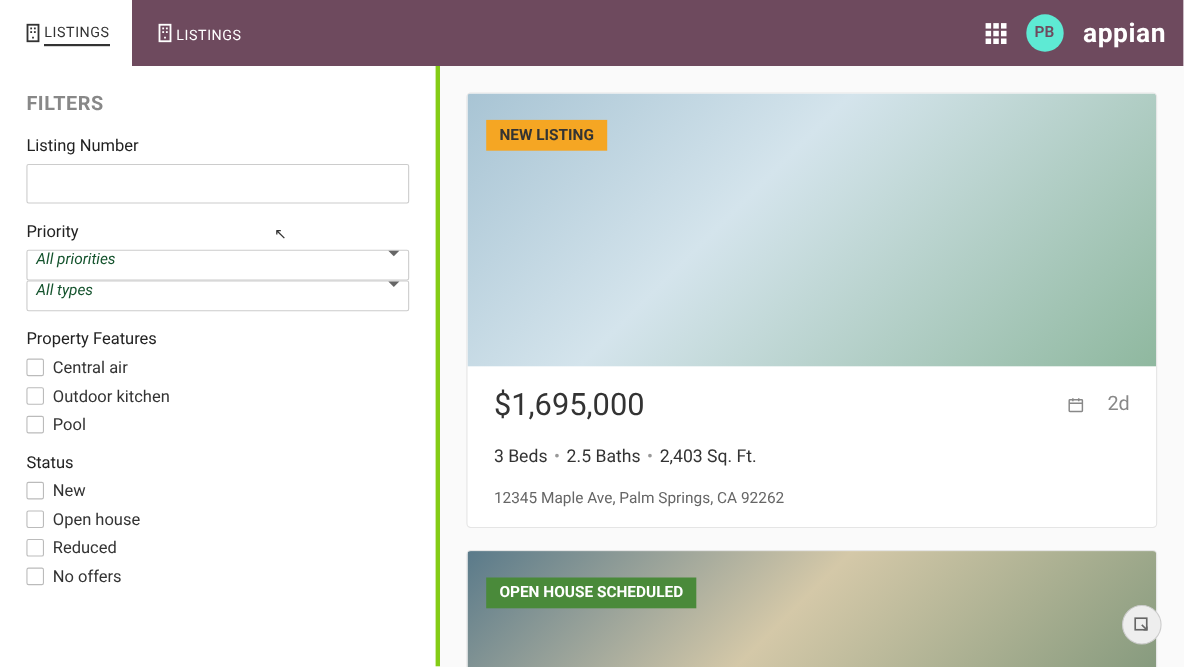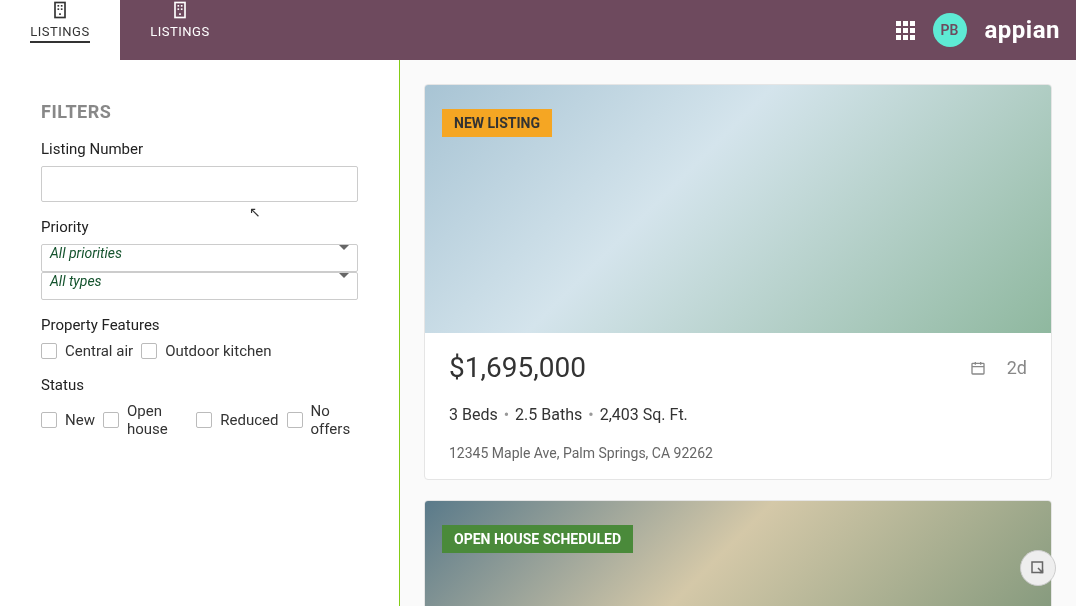--- a/index.html
+++ b/index.html
@@ -1,35 +1,35 @@
 <!DOCTYPE html>
 <html><head>
 <meta charset="utf-8">
 <style>
 *{box-sizing:border-box;margin:0;padding:0}
 body{font-family:-apple-system,BlinkMacSystemFont,"Segoe UI",Roboto,Arial,sans-serif;background:#fff;color:#333;width:1076px;height:606px;overflow:hidden}
 .topbar{height:60px;background:#6e4a5e;display:flex;align-items:center;padding:0 16px 0 0}
-.tab{width:120px;height:60px;display:flex;flex-direction:column;align-items:center;color:#fff;cursor:pointer}
+.tab{width:120px;height:60px;display:flex;flex-direction:row;align-items:center;justify-content:center;color:#fff;cursor:pointer}
 .tab.active{background:#fff;color:#333}
 .tab-label{font-size:13px;letter-spacing:.5px;margin-top:4px}
 .tab.active .tab-label{border-bottom:2px solid #333;padding-bottom:2px}
 .topbar-right{margin-left:auto;display:flex;align-items:center;gap:18px}
 .avatar{width:34px;height:34px;border-radius:50%;background:#5eead4;color:#6e4a5e;display:flex;align-items:center;justify-content:center;font-size:14px;font-weight:600}
 .brand{color:#fff;font-size:24px;font-weight:700;letter-spacing:.5px}
 .grid-icon{display:grid;grid-template-columns:repeat(3,5px);gap:2px}
 .grid-icon span{width:5px;height:5px;background:#fff}
 .main{display:flex;height:546px}
-.sidebar{width:400px;padding:41px;border-right:1px solid #84cc16;overflow:auto}
+.sidebar{width:400px;padding:24px;border-right:4px solid #84cc16;overflow:auto}
 .filters-title{font-size:18px;font-weight:700;color:#888;letter-spacing:.5px;margin-bottom:18px}
 .field-label{font-size:15px;font-weight:400;color:#222;margin-bottom:8px;margin-top:16px}
 .field-label:first-of-type{margin-top:0}
 .text-input{width:100%;height:36px;border:1px solid #ccc;border-radius:2px;padding:0 8px;font-size:14px}
 .select{width:100%;height:28px;border:1px solid #ccc;border-radius:2px;padding:0 8px;font-size:14px;display:flex;align-items:flex-start;justify-content:space-between;cursor:pointer;color:#14532d;font-style:italic}
 .select .caret{width:0;height:0;border-left:5px solid transparent;border-right:5px solid transparent;border-top:5px solid #666}
-.checklist{display:flex;flex-direction:row;gap:8px;margin-top:4px}
+.checklist{display:flex;flex-direction:column;gap:8px;margin-top:4px}
 .check-item{display:flex;align-items:center;gap:8px;cursor:pointer}
 .checkbox{width:16px;height:16px;border:1px solid #bbb;border-radius:2px;flex-shrink:0}
 .check-label{font-size:15px;color:#333}
 .content{flex:1;padding:24px;overflow:auto;background:#fafafa}
 .card{background:#fff;border:1px solid #e5e5e5;border-radius:4px;margin-bottom:20px;overflow:hidden}
 .card-img{height:248px;background:linear-gradient(135deg,#a8c4d4 0%,#d4e4ec 40%,#8fb89f 100%);position:relative}
 .card-img.two{height:248px;background:linear-gradient(135deg,#5a7a8a 0%,#d4c8a8 40%,#6a8a6f 100%)}
 .badge{position:absolute;top:24px;left:17px;padding:6px 12px;font-size:14px;font-weight:700;color:#fff}
 .badge.orange{background:#f5a623;color:#333}
 .badge.green{background:#4a8a3a}
@@ -107,20 +107,24 @@
     <div class="field-label">Property Features</div>
     <div class="checklist">
       <div class="check-item">
           <span class="checkbox"></span>
           <span class="check-label">Central air</span>
         </div>
       <div class="check-item">
           <span class="checkbox"></span>
           <span class="check-label">Outdoor kitchen</span>
         </div>
+      <div class="check-item">
+          <span class="checkbox"></span>
+          <span class="check-label">Pool</span>
+        </div>
     </div>
 
     <div class="field-label">Status</div>
     <div class="checklist">
       <div class="check-item">
           <span class="checkbox"></span>
           <span class="check-label">New</span>
         </div>
       <div class="check-item">
           <span class="checkbox"></span>

